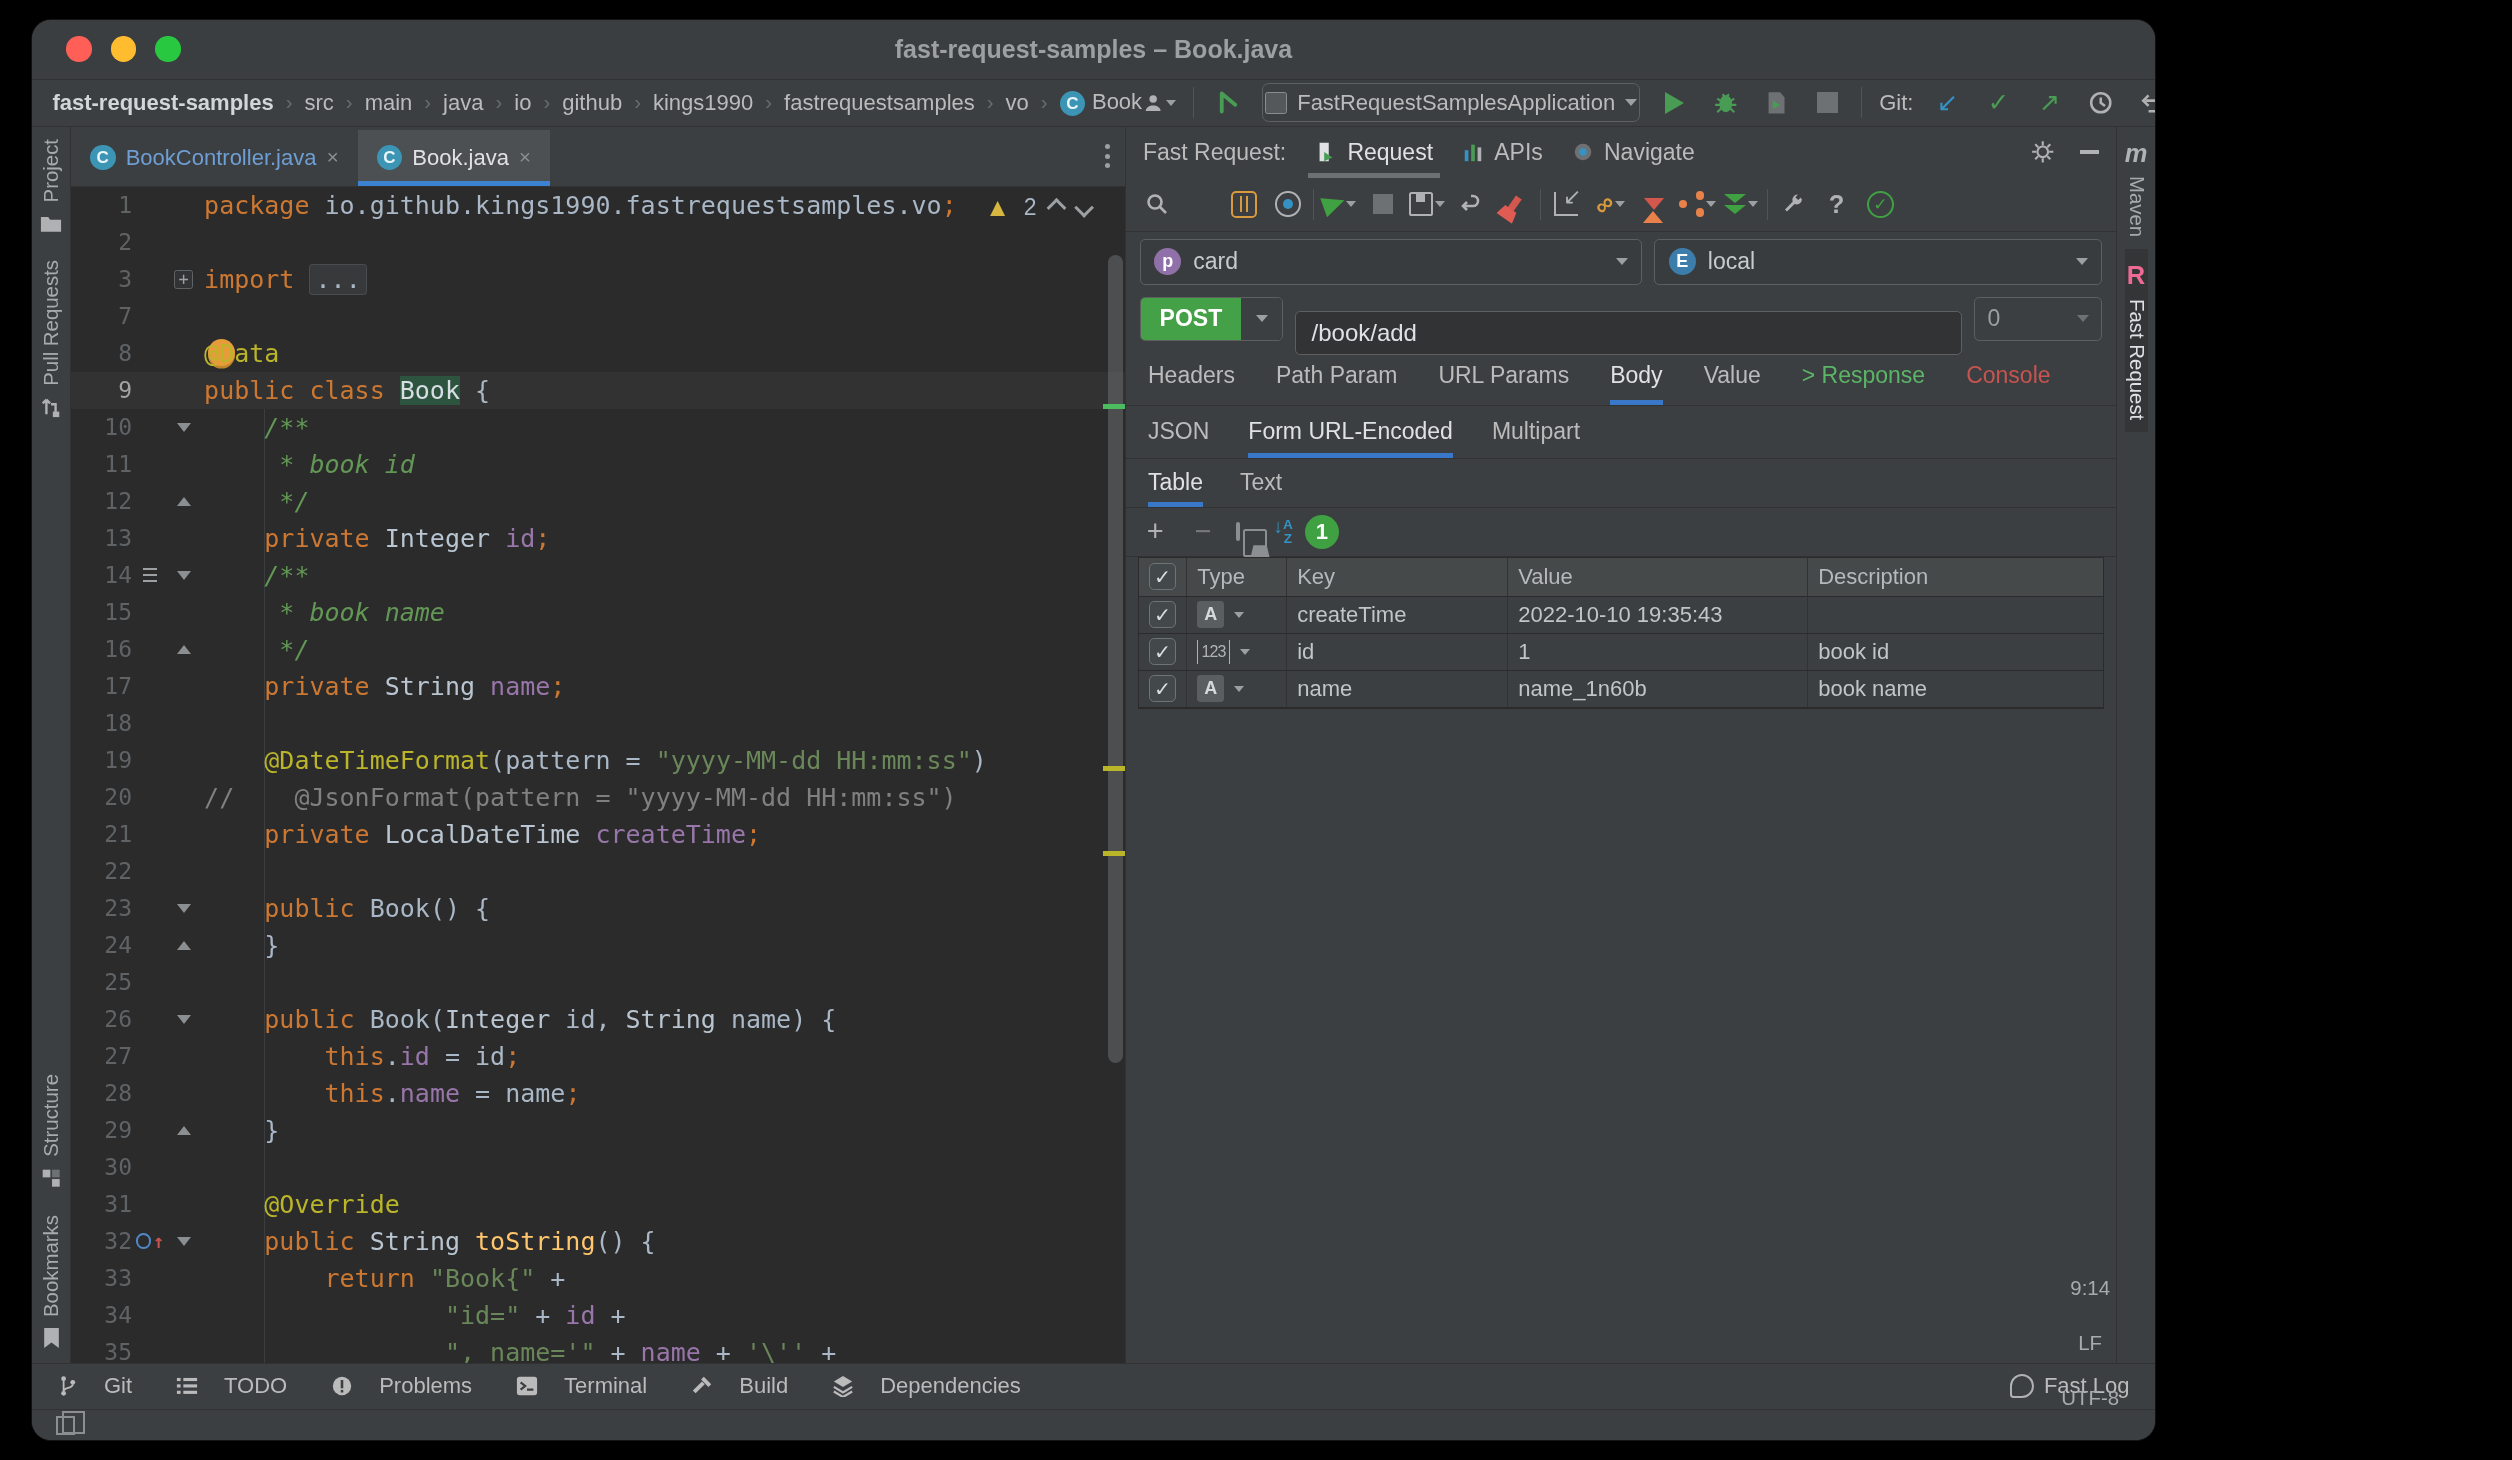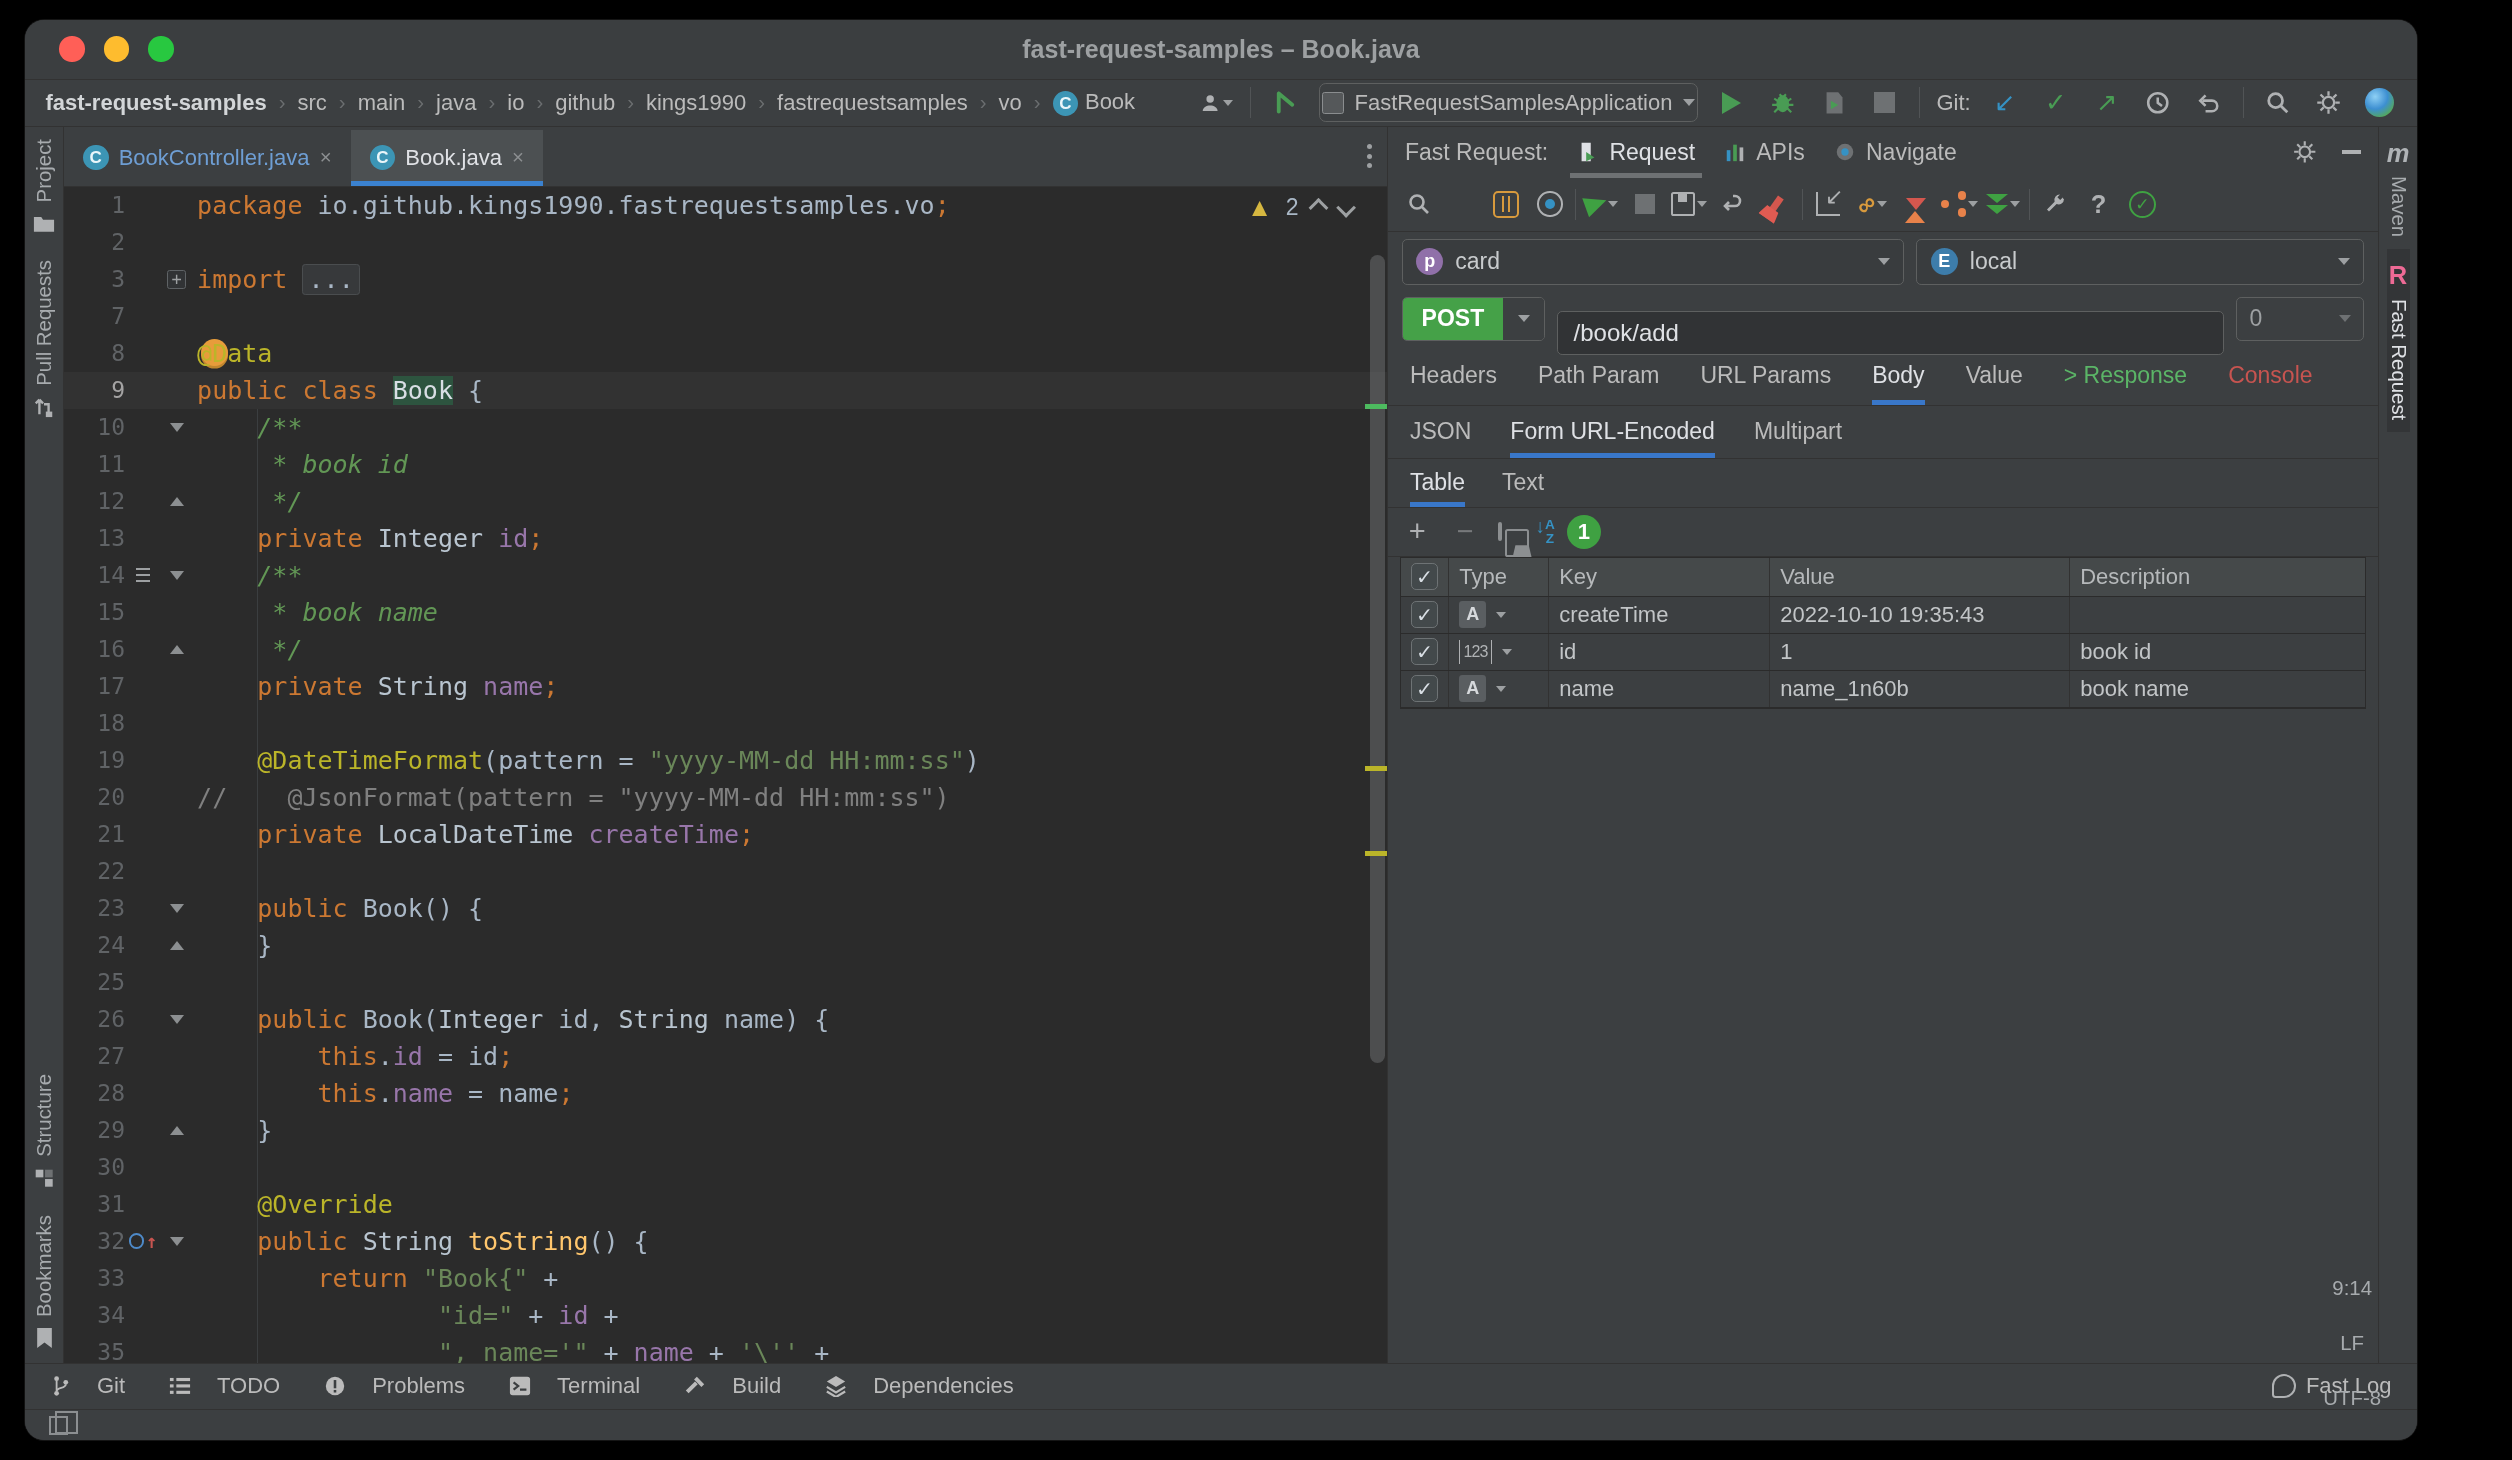--- a/index.html
+++ b/index.html
@@ -1,18 +1,18 @@
 <!DOCTYPE html>
 <html style="font-size:13.6px"><head>
 <meta charset="utf-8">
 <style>
   * { margin:0; padding:0; box-sizing:border-box; }
   html,body { width:2512px; height:1460px; background:#000; overflow:hidden;
     font-family:"Liberation Sans", sans-serif; }
-  .window { position:absolute; left:25px; top:19.6px; width:2392px; height:1420px;
+  .window { position:absolute; left:32px; top:19.6px; width:2123px; height:1420px;
     background:#3C3F41; border-radius:19px; overflow:hidden; box-shadow:0 0 0 0.9px #151515; }
 
   
   .titlebar { height:60px; background:#3B3E40; display:flex; align-items:center; justify-content:center;
     position:relative; border-bottom:0.9px solid #323232; }
   .traffic { position:absolute; left:34px; top:0; height:100%; display:flex; align-items:center; gap:19px; }
   .tl { width:25.5px; height:25.5px; border-radius:50%; }
   .tl.red { background:#FF5F57; } .tl.yellow { background:#FEBC2E; } .tl.green { background:#28C840; }
   .win-title { color:#9DA0A2; font-size:25px; font-weight:bold; }
 

